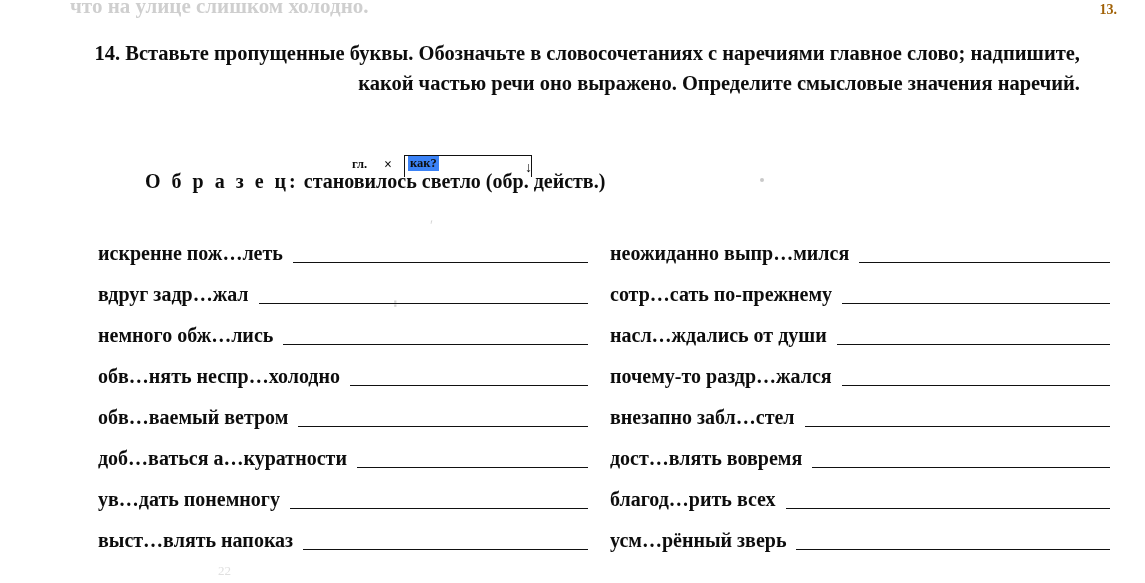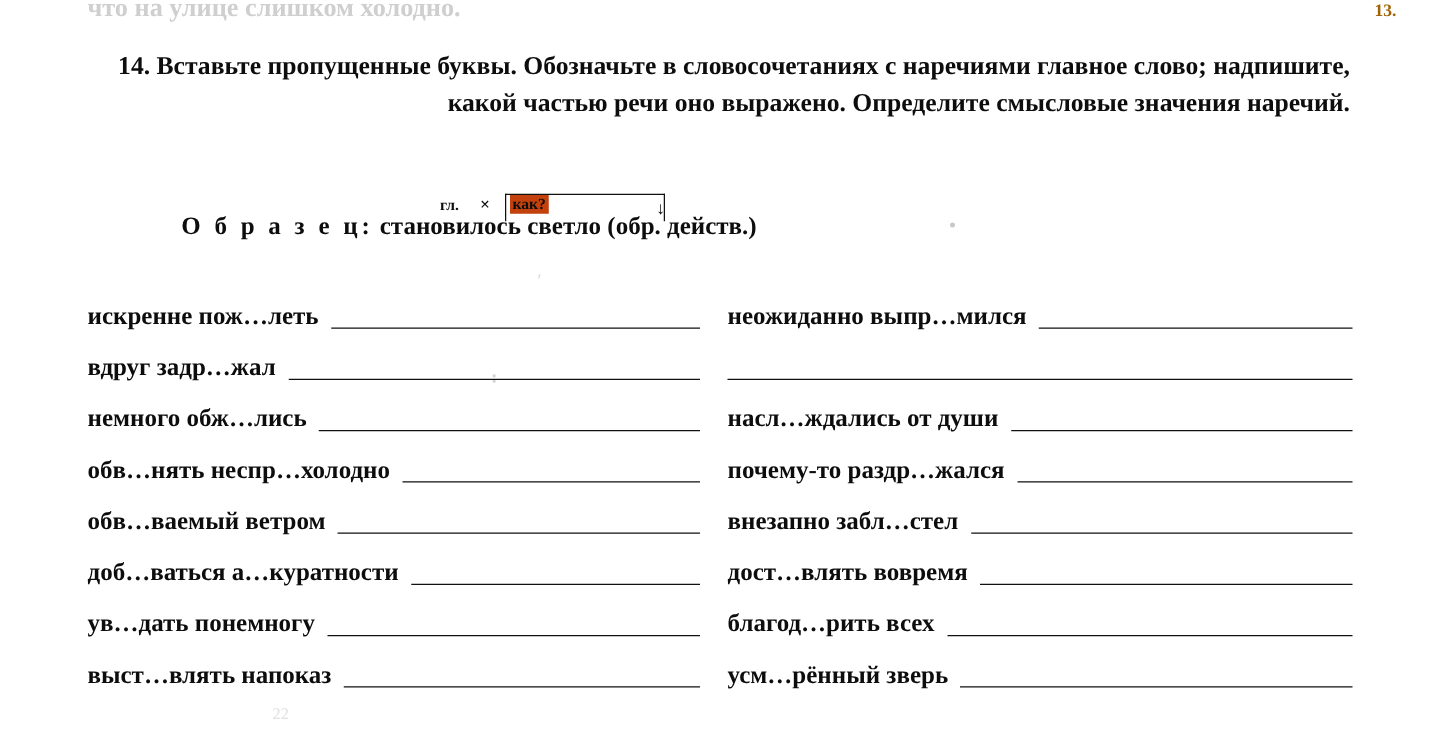--- a/index.html
+++ b/index.html
@@ -105,21 +105,21 @@
     border-top: 1.4px solid #111;
     border-left: 1.4px solid #111;
     border-right: 1.4px solid #111;
     box-sizing: border-box;
   }
   .annot .kak {
     position: absolute;
     left: 56px;
     top: 1px;
     font-size: 12.5px;
-    background: #c2410c;
+    background: #3b82f6;
     padding: 0 2px;
   }
   .annot .arrow {
     position: absolute;
     left: 173px;
     top: 8px;
     font-size: 14px;
     line-height: 10px;
   }
 
@@ -133,20 +133,21 @@
     background: #c9c9c9;
     border-radius: 50%;
   }
 
   
   .col {
     position: absolute;
     top: 222px;
     font-size: 20px;
     font-weight: bold;
+    margin-left: 28px;
   }
   .col-left { left: 70px; width: 490px; }
   .col-right { left: 582px; width: 500px; }
 
   .row {
     display: flex;
     align-items: flex-end;
     height: 41px;
     white-space: nowrap;
   }
@@ -246,20 +247,21 @@
       <span class="blank"></span>
     </div>
   </div>
 
   <div class="col col-right">
     <div class="row">
       <span class="phrase">неожиданно выпр…мился</span>
       <span class="blank"></span>
     </div>
     <div class="row">
+      <span class="phrase">сотр…сать по-прежнему</span>
       <span class="blank"></span>
     </div>
     <div class="row">
       <span class="phrase">насл…ждались от души</span>
       <span class="blank"></span>
     </div>
     <div class="row">
       <span class="phrase">почему-то раздр…жался</span>
       <span class="blank"></span>
     </div>

